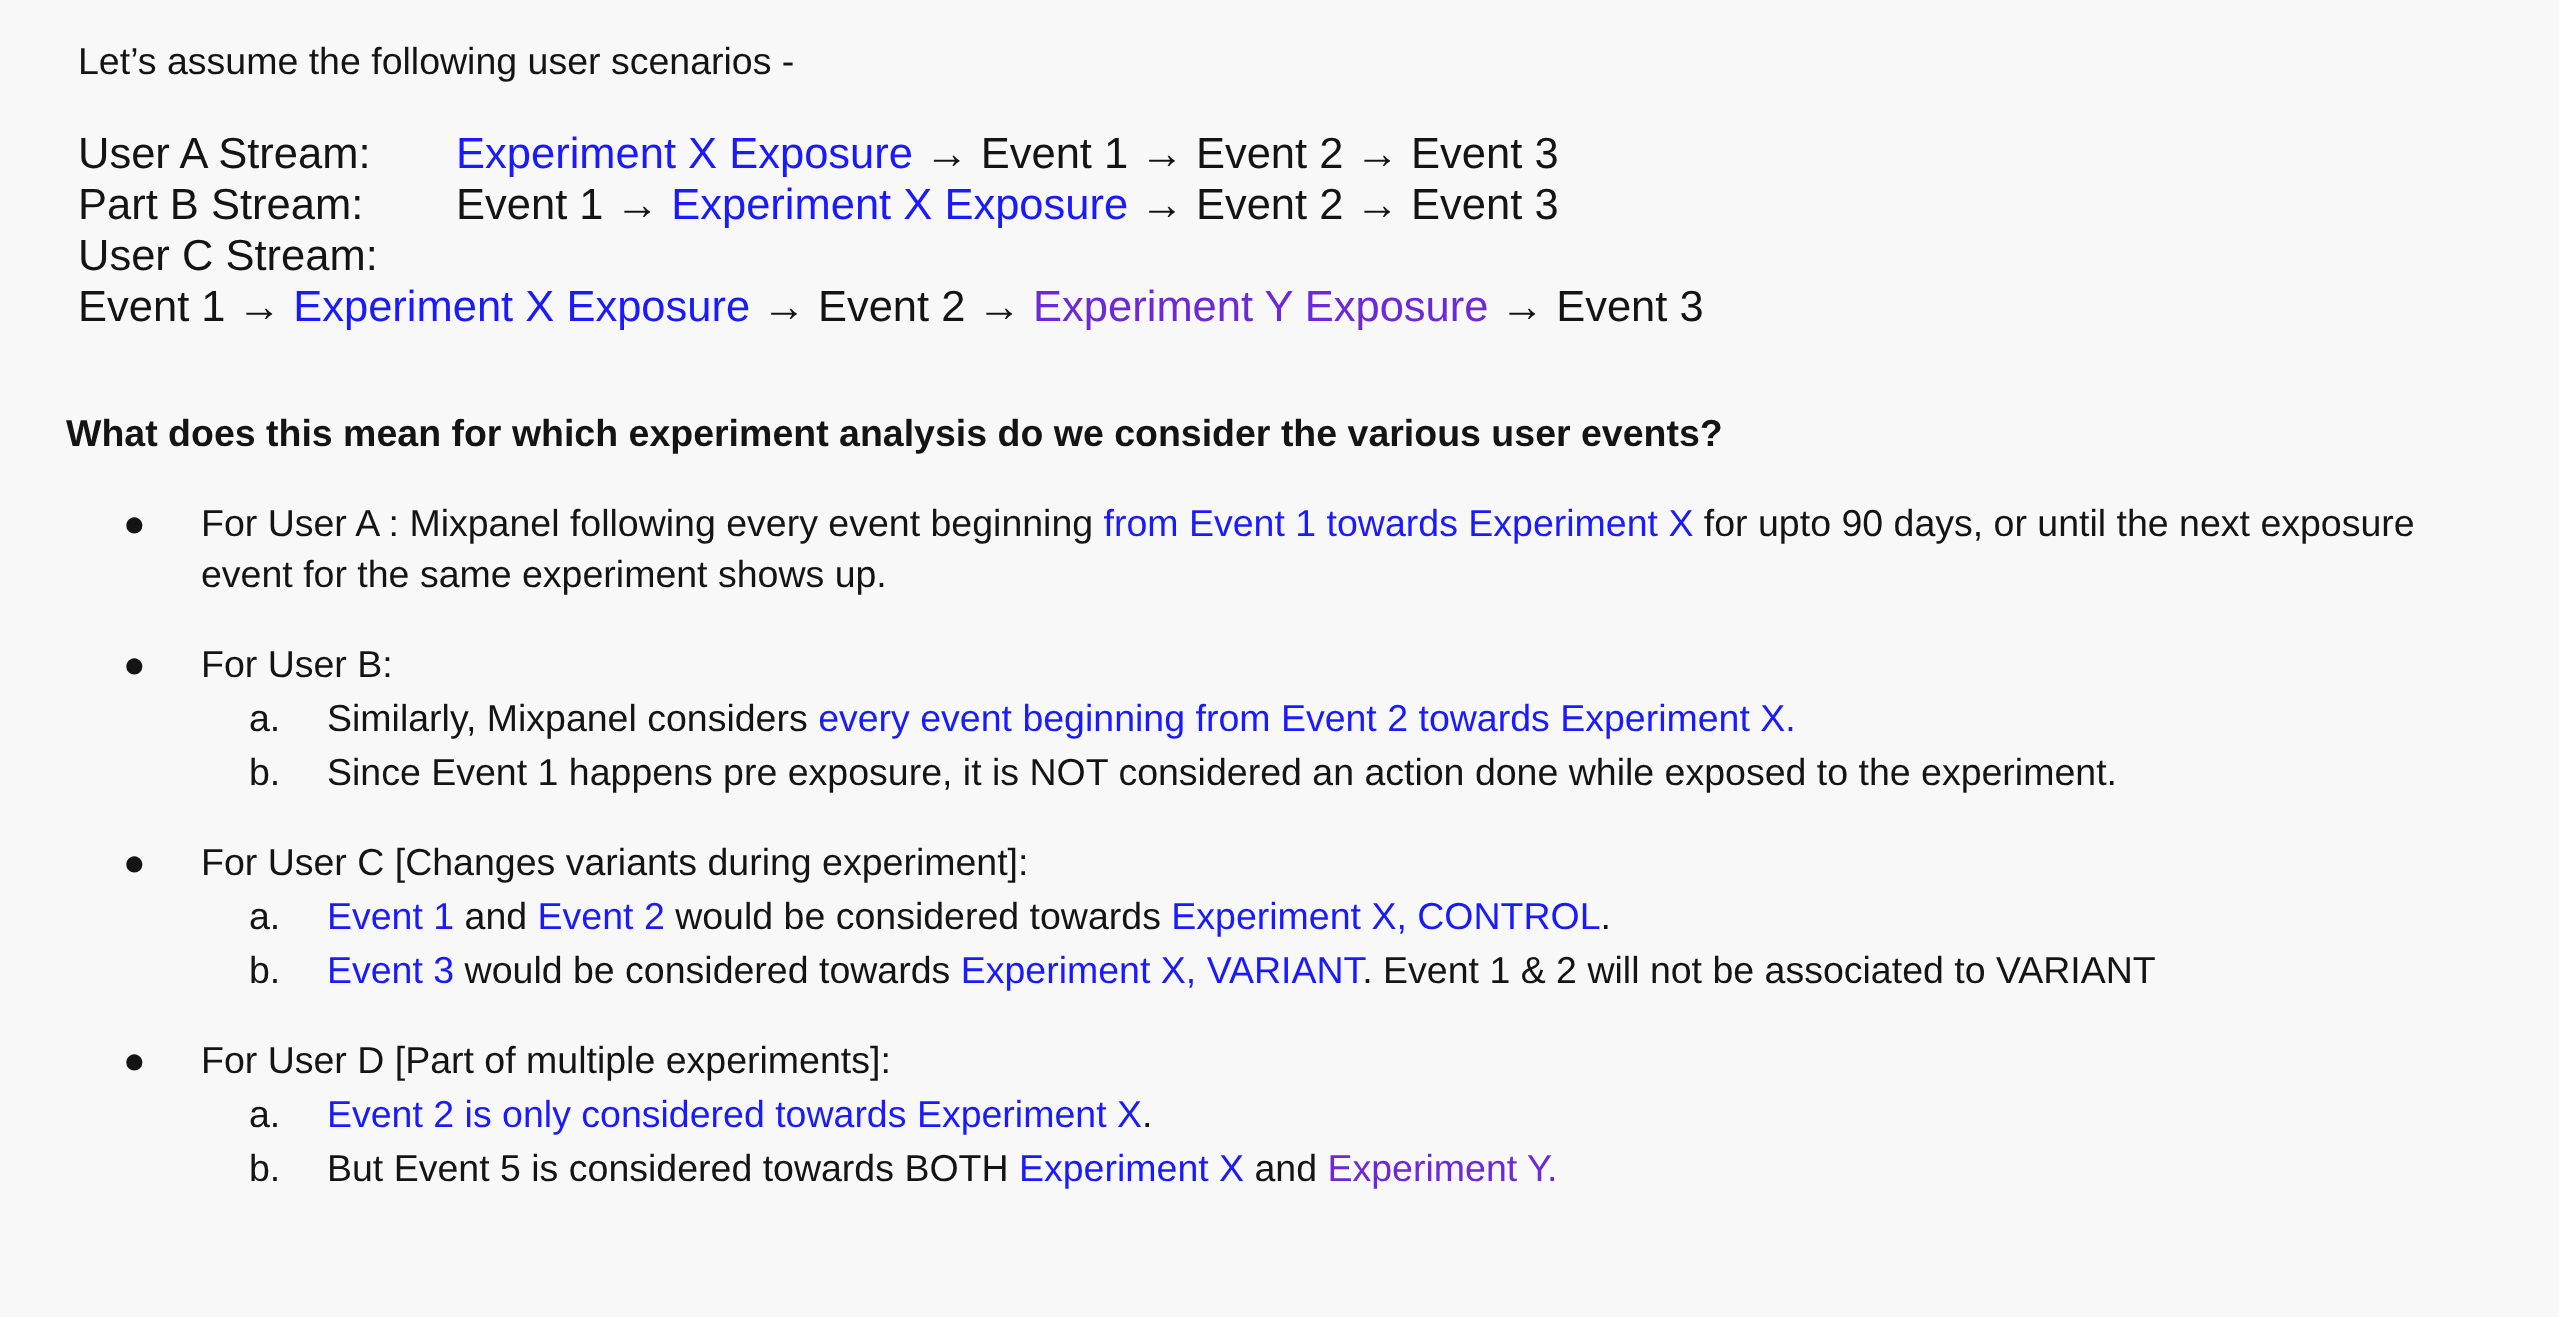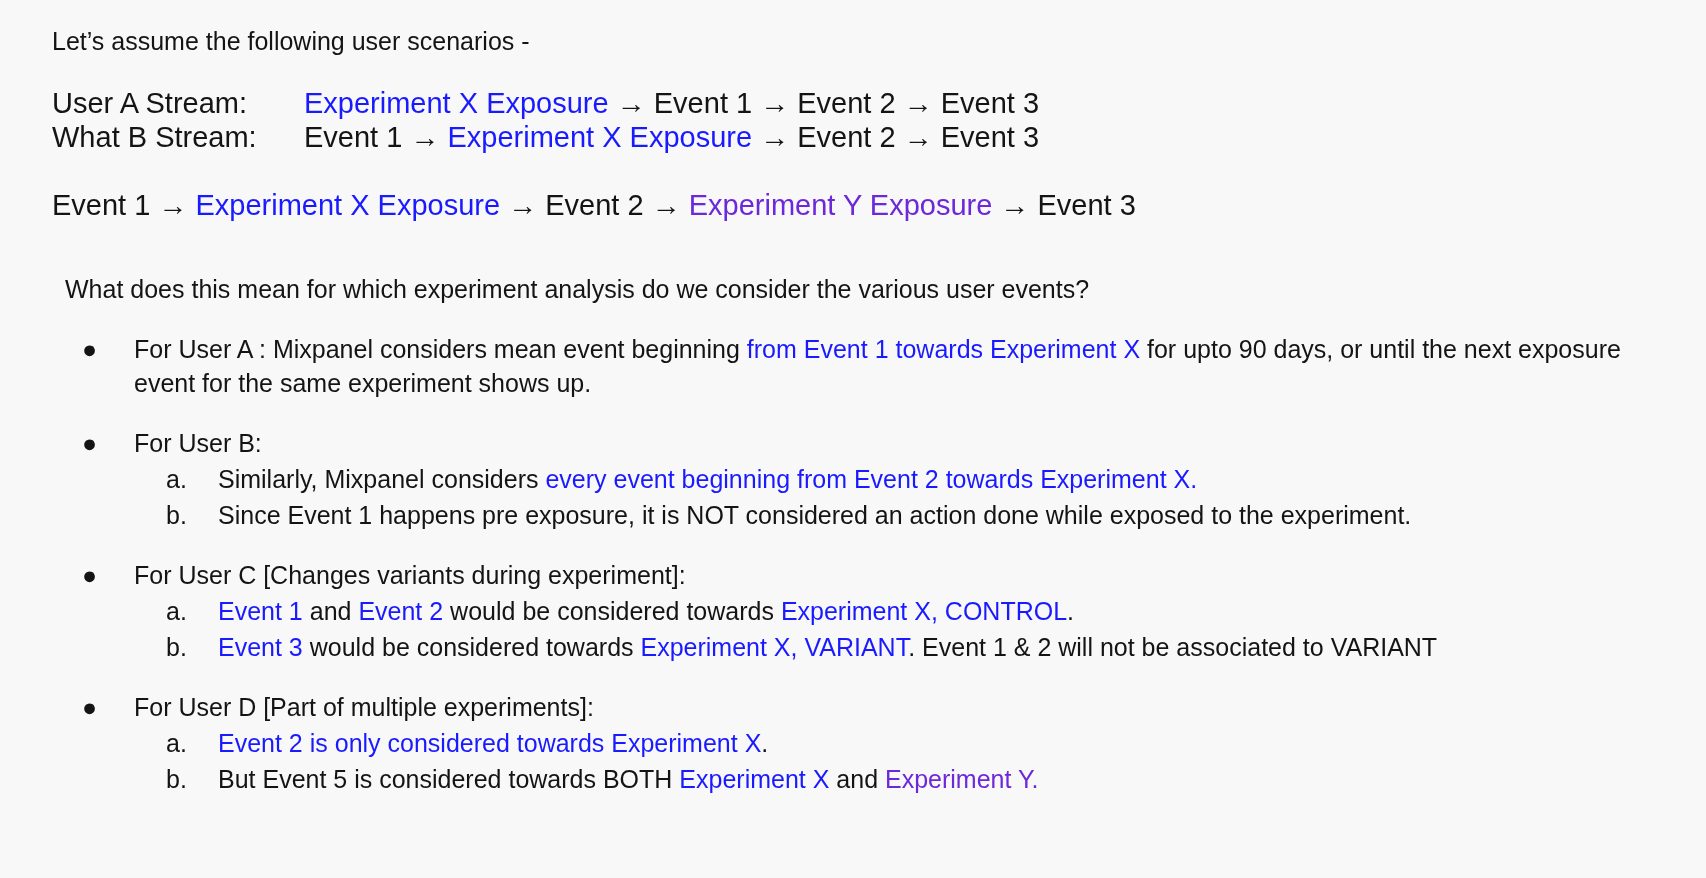--- a/index.html
+++ b/index.html
@@ -45,25 +45,25 @@
   .stream-label {
     width: 252px;
     flex: 0 0 252px;
   }
   .stream-flow {
     flex: 0 0 auto;
     text-align: center;
   }
   .q-heading {
     position: absolute;
-    left: 65px;
+    left: 44px;
     top: 272px;
     font-size: 25px;
     line-height: 34px;
-    font-weight: normal;
+    font-weight: bold;
     white-space: nowrap;
   }
   .bullets {
     position: absolute;
     left: 52px;
     top: 332px;
     width: 1620px;
     font-size: 25px;
     line-height: 34px;
   }
@@ -114,37 +114,38 @@
 <div class="page">
 
   <div class="intro">Let’s assume the following user scenarios -</div>
 
   <div class="streams">
       <div class="stream-row">
         <div class="stream-label">User A Stream:</div>
         <div class="stream-flow"><span class="blue">Experiment X Exposure</span><span class="black"> → </span><span class="black">Event 1</span><span class="black"> → </span><span class="black">Event 2</span><span class="black"> → </span><span class="black">Event 3</span></div>
       </div>
       <div class="stream-row">
-        <div class="stream-label">What B Stream:</div>
+        <div class="stream-label">Part B Stream:</div>
         <div class="stream-flow"><span class="black">Event 1</span><span class="black"> → </span><span class="blue">Experiment X Exposure</span><span class="black"> → </span><span class="black">Event 2</span><span class="black"> → </span><span class="black">Event 3</span></div>
       </div>
       <div class="stream-row">
+        <div class="stream-label">User C Stream:</div>
       </div>
       <div class="stream-row">
         <div class="stream-flow"><span class="black">Event 1</span><span class="black"> → </span><span class="blue">Experiment X Exposure</span><span class="black"> → </span><span class="black">Event 2</span><span class="black"> → </span><span class="magenta">Experiment Y Exposure</span><span class="black"> → </span><span class="black">Event 3</span></div>
       </div>
     </div>
 
   <div class="q-heading">What does this mean for which experiment analysis do we consider the various user events?</div>
 
   <div class="bullets">
       <div class="bullet-block">
         <div class="bullet-row">
           <div class="bullet-marker">●</div>
-          <div class="bullet-text"><span class="black">For User A : Mixpanel considers mean event beginning </span><span class="blue">from Event 1 towards Experiment X</span><span class="black"> for upto 90 days, or until the next exposure event for the same experiment shows up.</span></div>
+          <div class="bullet-text"><span class="black">For User A : Mixpanel following every event beginning </span><span class="blue">from Event 1 towards Experiment X</span><span class="black"> for upto 90 days, or until the next exposure event for the same experiment shows up.</span></div>
         </div>
       </div>
       <div class="bullet-block">
         <div class="bullet-row">
           <div class="bullet-marker">●</div>
           <div class="bullet-text"><span class="black">For User B:</span></div>
         </div>
         <div class="subs">
           <div class="sub-row">
             <div class="sub-marker">a.</div>

